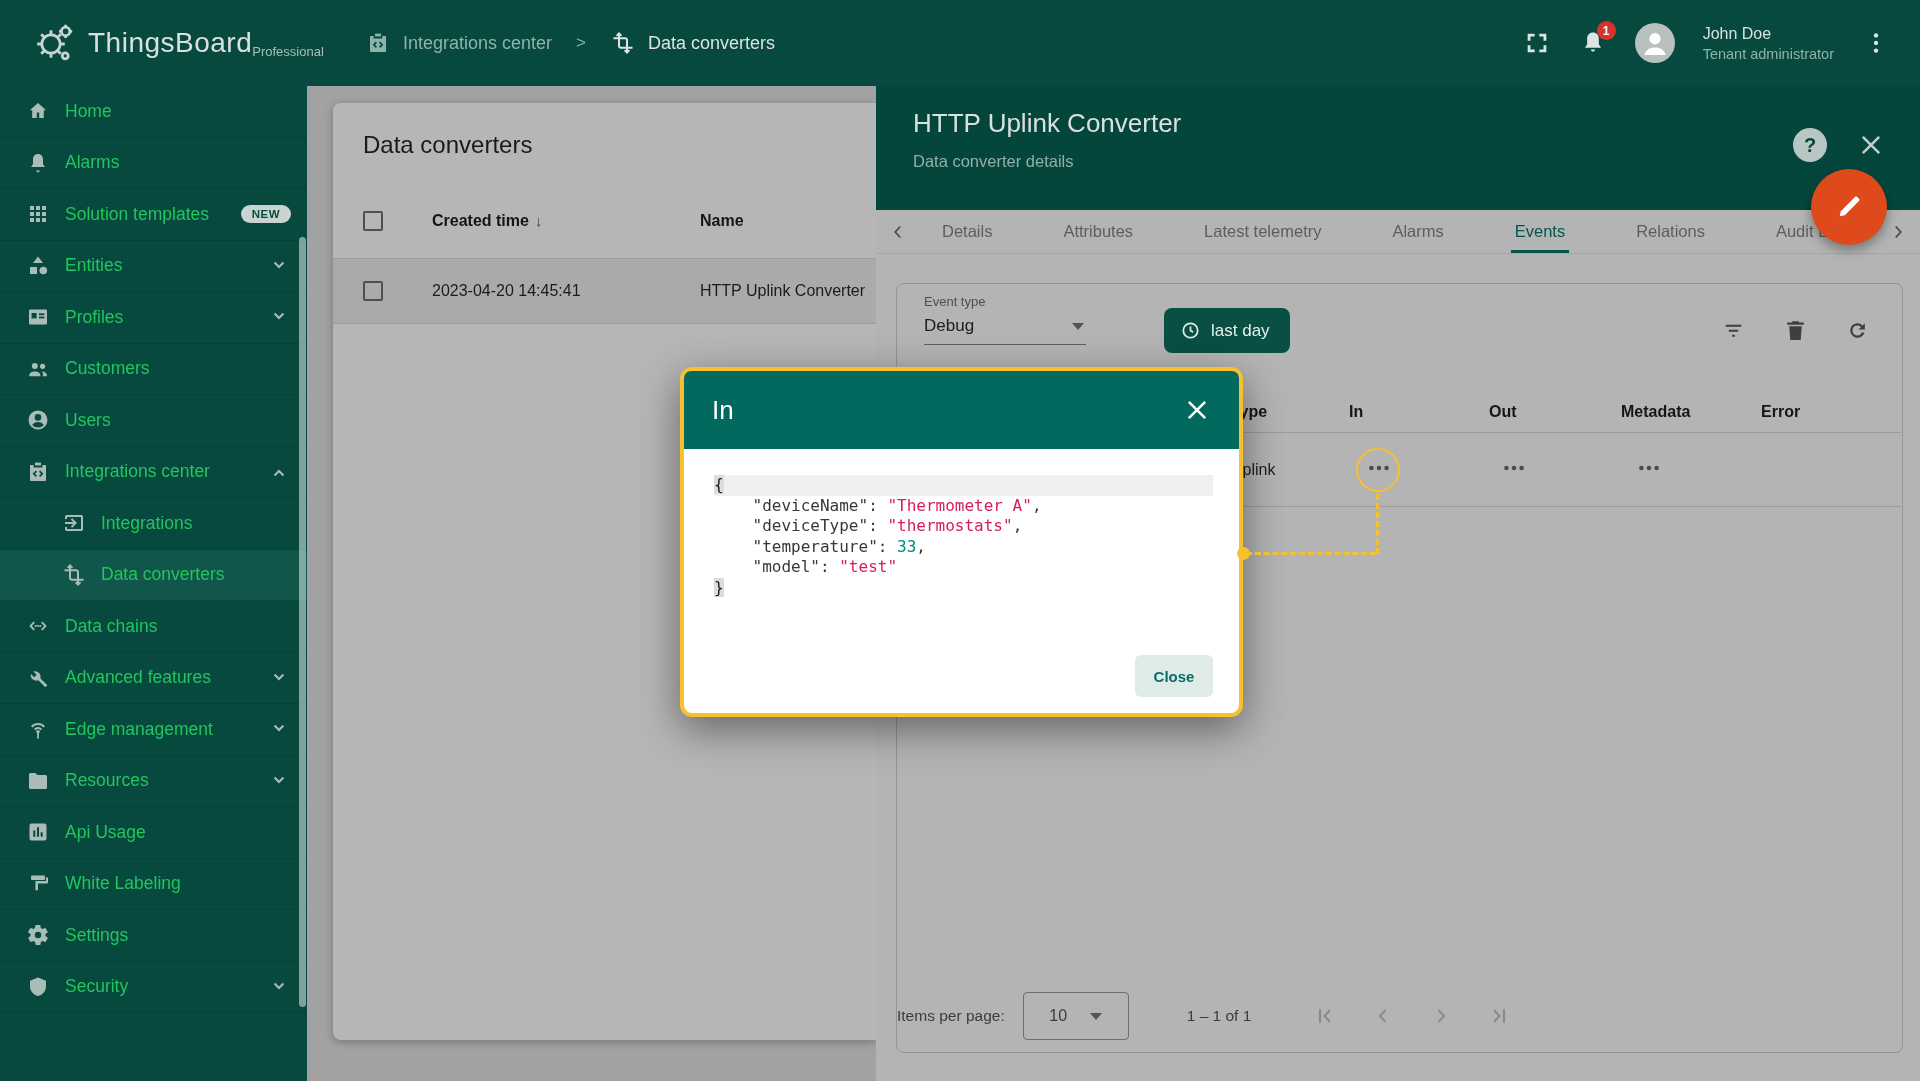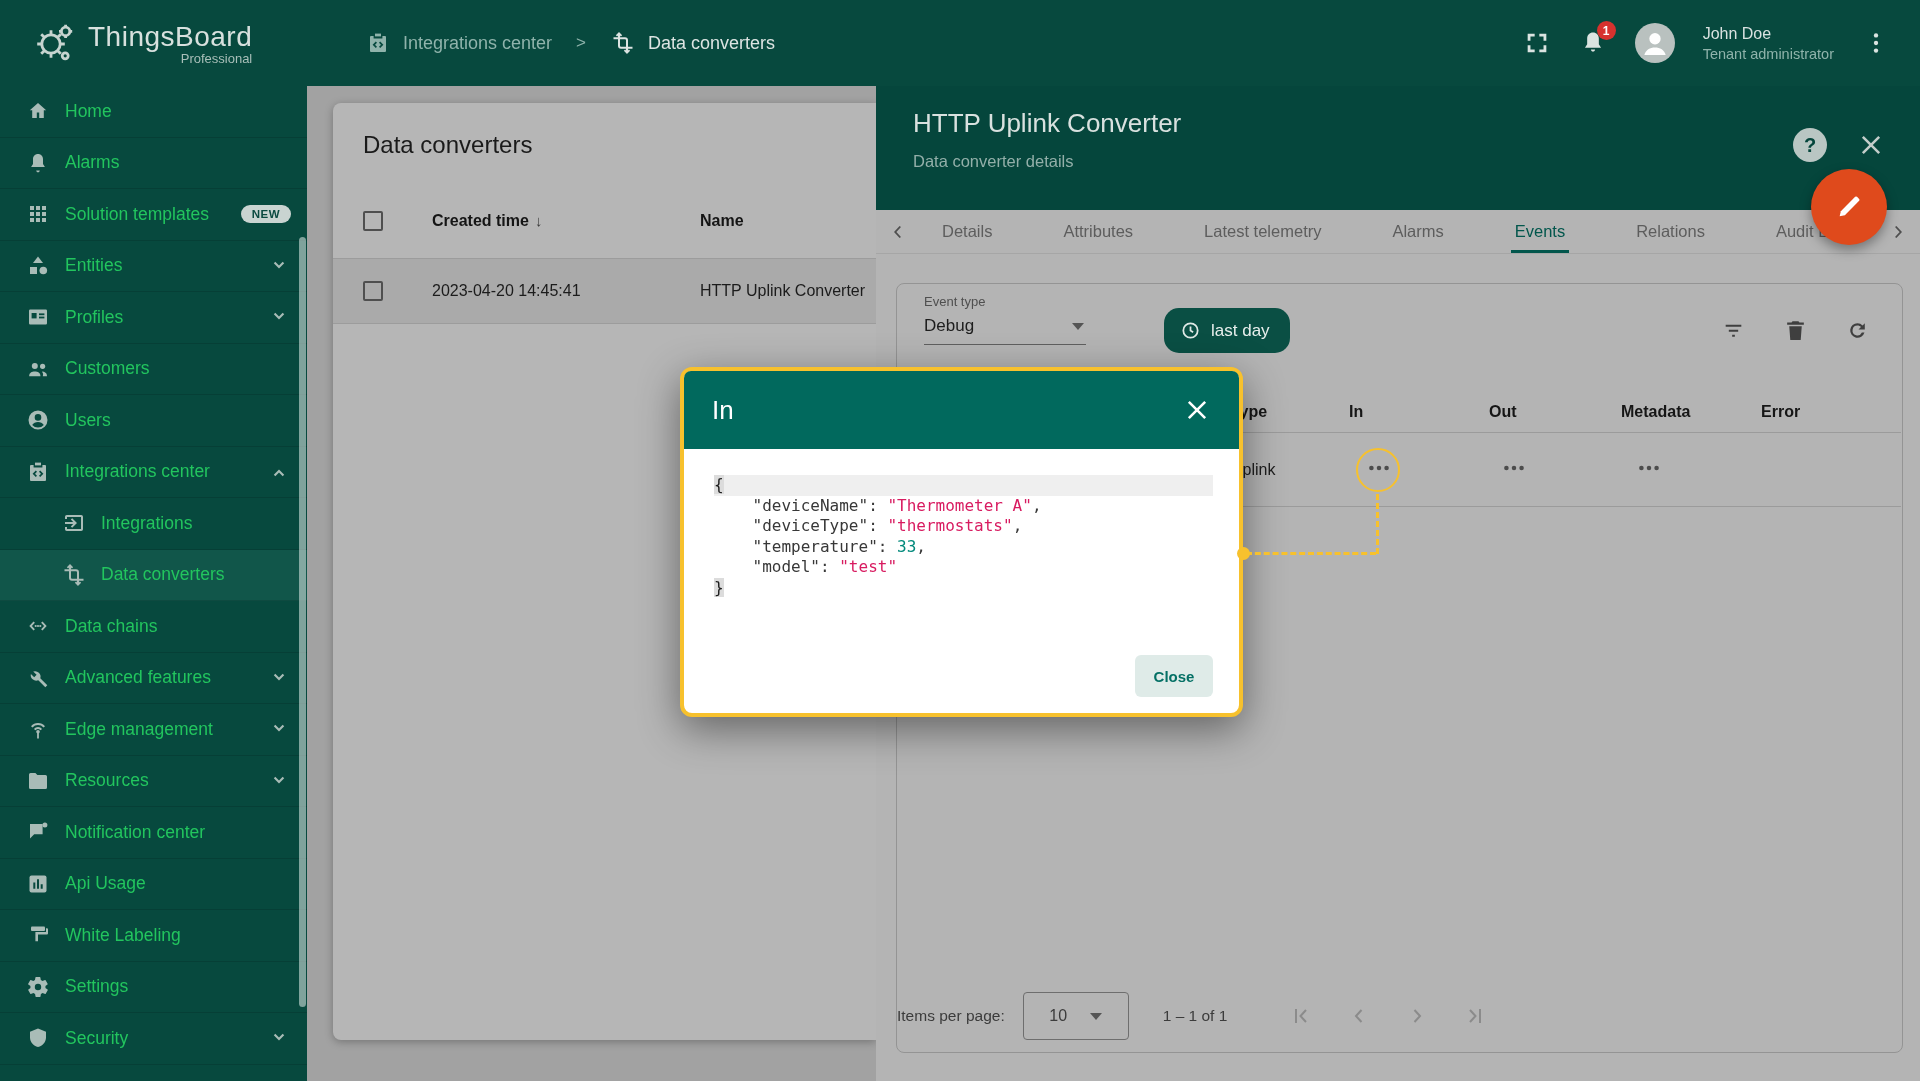--- a/index.html
+++ b/index.html
@@ -5,21 +5,21 @@
   * { box-sizing: border-box; margin: 0; padding: 0; }
   html,body { width:1920px; height:1081px; overflow:hidden; }
   body { position:relative; background:#a2a2a2; font-family:"Liberation Sans", sans-serif; color:#1c1c1c; }
   .icon { display:inline-flex; align-items:center; justify-content:center; }
   .icon svg { display:block; }
 
   
   .sidebar { position:absolute; left:0; top:0; width:307px; height:1081px; background:#07493e; z-index:5; }
   .logo-area { height:86px; display:flex; align-items:center; padding-left:30px; gap:10px; cursor:pointer; }
   .logo-glyph { color:#c7d4d0; }
-  .logo-text { display:flex; flex-direction:column; align-items:flex-end; }
+  .logo-text { display:flex; flex-direction:row; align-items:flex-end; }
   .logo-title { font-size:28px; font-weight:500; color:#d8e1de; letter-spacing:.5px; }
   .logo-subtitle { font-size:13px; color:#a9bfb9; margin-top:-2px; }
   .nav-item { height:51.5px; display:flex; align-items:center; padding:0 16px 0 26px; gap:15px; border-bottom:1px solid rgba(0,0,0,.13); cursor:pointer; }
   .nav-item .icon { width:24px; height:24px; color:#a9bcb7; flex:none; }
   .nav-label { font-size:17.5px; color:#22c55e; white-space:nowrap; }
   .nav-item.sub { padding-left:62px; }
   .nav-item.active { background:#11564a; }
   .nav-badge { margin-left:auto; background:#c9d4d1; color:#0b4a40; font-size:11.5px; font-weight:bold; padding:3px 11px; border-radius:11px; letter-spacing:.5px; }
   .nav-chevron { margin-left:auto; width:22px; height:22px; color:#a9bcb7; }
   .sb-scroll { position:absolute; right:1px; top:237px; width:7px; height:770px; background:rgba(225,236,233,.55); border-radius:4px; }
@@ -66,37 +66,37 @@
   .tab { display:flex; align-items:center; font-size:16.5px; font-weight:500; color:#5d5d5d; position:relative; cursor:pointer; white-space:nowrap; padding:0 4px; }
   .tab.active { color:#02564c; }
   .tab.active::after { content:""; position:absolute; left:0; right:0; bottom:0; height:3px; background:#02564c; }
 
   .events-container { position:absolute; left:20px; top:197px; width:1007px; height:770px; border:1px solid #949494; border-radius:8px; }
   .field-group { position:absolute; left:27px; top:10px; width:162px; cursor:pointer; }
   .field-label { font-size:13px; color:#4f4f4f; }
   .field-value-row { display:flex; align-items:center; justify-content:space-between; border-bottom:1px solid #5f5f5f; padding:7px 2px 8px 0; }
   .field-value { font-size:17px; color:#1d1d1d; }
   .select-caret { width:0; height:0; border-left:6px solid transparent; border-right:6px solid transparent; border-top:7px solid #555; }
-  .lastday-btn { position:absolute; left:267px; top:24px; height:45px; padding:0 20px 0 16px; border-radius:15px; background:#0a4f44; color:#e8efed; font-size:17px; display:flex; gap:10px; align-items:center; border:none; cursor:pointer; }
+  .lastday-btn { position:absolute; left:267px; top:24px; height:45px; padding:0 20px 0 16px; border-radius:8px; background:#0a4f44; color:#e8efed; font-size:17px; display:flex; gap:10px; align-items:center; border:none; cursor:pointer; }
   .lastday-btn .icon { width:21px; height:21px; color:#dfe9e6; }
   .toolbar-icons { position:absolute; right:32px; top:34px; display:flex; gap:37px; }
   .toolbar-icons .icon { width:25px; height:25px; color:#3f3f3f; cursor:pointer; }
 
   .events-head { position:absolute; left:0; right:1px; top:107px; height:42px; border-bottom:1px solid #9b9b9b; }
   .ev-col { position:absolute; top:50%; transform:translateY(-50%); font-size:16px; font-weight:bold; color:#161616; }
   .ev-col:nth-child(1){ left:334px; } .ev-col:nth-child(2){ left:452px; } .ev-col:nth-child(3){ left:592px; }
   .ev-col:nth-child(4){ left:724px; } .ev-col:nth-child(5){ left:864px; }
   .events-row { position:absolute; left:0; right:1px; top:149px; height:74px; border-bottom:1px solid #9b9b9b; }
   .ev-type { position:absolute; left:334px; top:50%; transform:translateY(-50%); font-size:16px; color:#1d1d1d; }
   .dots-btn { position:absolute; top:50%; transform:translateY(-50%); width:48px; height:34px; border:none; background:transparent; color:#4c4c4c; cursor:pointer; }
   .dots-in{ left:458px; } .dots-out{ left:593px; } .dots-meta{ left:728px; }
 
   .events-pagination { position:absolute; left:0; right:0; bottom:10px; height:52px; display:flex; align-items:center; justify-content:flex-start; padding-right:22px; color:#3c3c3c; font-size:15.5px; }
   .pp-select { width:106px; height:48px; border:1px solid #6e6e6e; border-radius:4px; margin-left:18px; display:flex; align-items:center; justify-content:space-around; padding:0 14px; cursor:pointer; font-size:16px; }
-  .pp-range { margin-left:34px; }
+  .pp-range { margin-left:58px; }
   .pager { display:flex; gap:34px; margin-left:62px; color:#8b8b8b; }
   .pager .icon { width:24px; height:24px; cursor:pointer; }
 
   .fab { position:absolute; left:1811px; top:169px; width:76px; height:76px; border-radius:50%; background:#df4a1c; z-index:6; border:none; box-shadow:0 5px 12px rgba(0,0,0,.35); display:flex; align-items:center; justify-content:center; color:#fff; cursor:pointer; }
   .fab .icon { width:32px; height:32px; }
 
   
   .conn-circle { position:absolute; left:1356px; top:448px; width:44px; height:44px; border:2.5px solid #f7c12d; border-radius:50%; z-index:12; }
   .conn-v { position:absolute; left:1376px; top:494px; height:60px; width:0; border-left:3.5px dashed #f7c12d; z-index:12; }
   .conn-h { position:absolute; left:1246px; top:552px; width:130px; height:0; border-top:3.5px dashed #f7c12d; z-index:12; }
@@ -293,29 +293,20 @@
         <span class="nav-label">Resources</span>
         <span class="icon nav-chevron">
           <svg viewBox="0 0 24 24" width="24" height="24" fill="currentColor">
             <path d="m6.8 9.3 5.2 5.2 5.2-5.2-1.5-1.5-3.7 3.7-3.7-3.7Z"></path>
           </svg>
         </span>
       </div>
       <div class="nav-item">
         <span class="icon">
           <svg viewBox="0 0 24 24" width="24" height="24" fill="currentColor">
-            <path d="M4 4h12.6v10.2H8.2L4 18.4Z"></path>
-            <circle cx="18.9" cy="5.1" r="2.5"></circle>
-          </svg>
-        </span>
-        <span class="nav-label">Notification center</span>
-      </div>
-      <div class="nav-item">
-        <span class="icon">
-          <svg viewBox="0 0 24 24" width="24" height="24" fill="currentColor">
             <rect x="3.5" y="3.5" width="17" height="17" rx="2"></rect>
             <path d="M7.3 10.5h2v6.2h-2Zm3.7-3.2h2v9.4h-2Zm3.7 5h2v4.4h-2Z" fill="#07493e"></path>
           </svg>
         </span>
         <span class="nav-label">Api Usage</span>
       </div>
       <div class="nav-item">
         <span class="icon">
           <svg viewBox="0 0 24 24" width="24" height="24" fill="currentColor">
             <path d="M6 3.5h12a1 1 0 0 1 1 1V7a1 1 0 0 1-1 1H6A1 1 0 0 1 5 7V4.5a1 1 0 0 1 1-1Z"></path>

